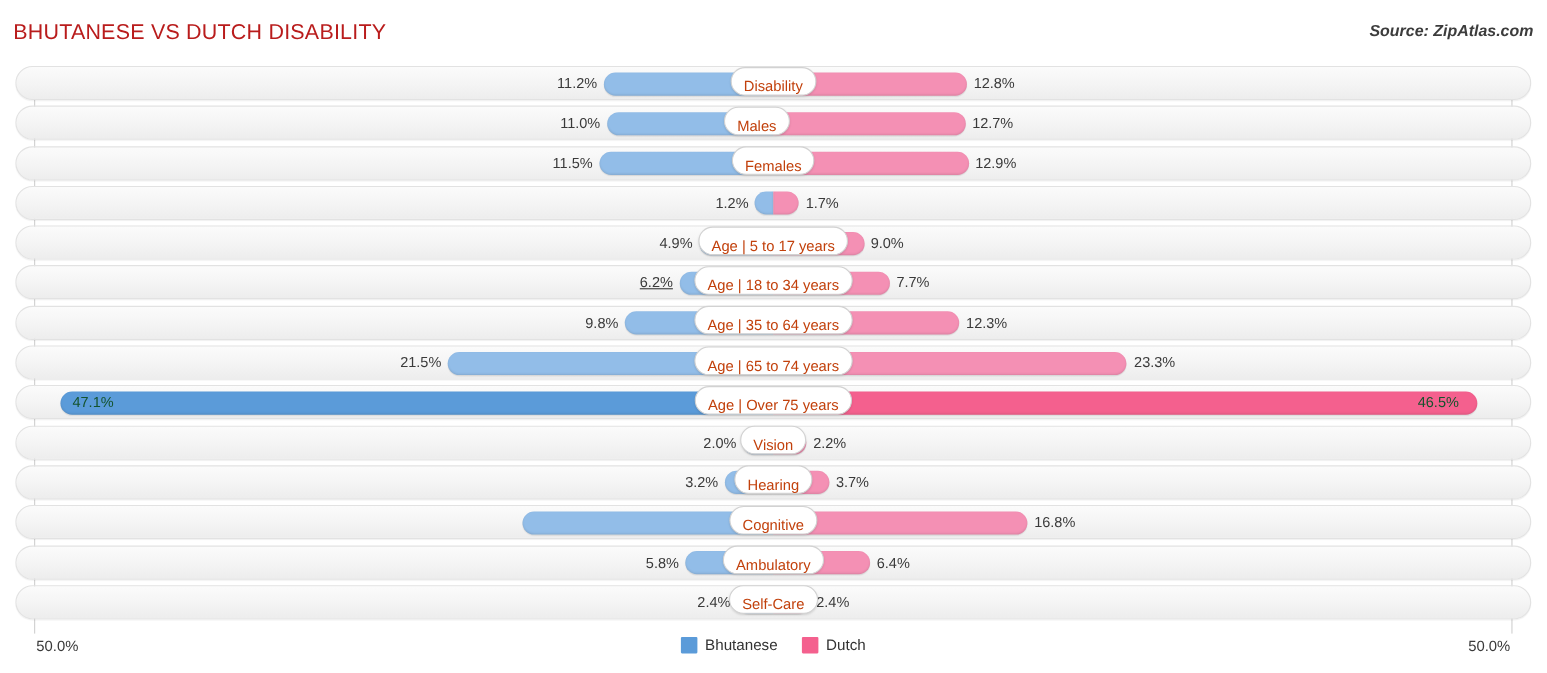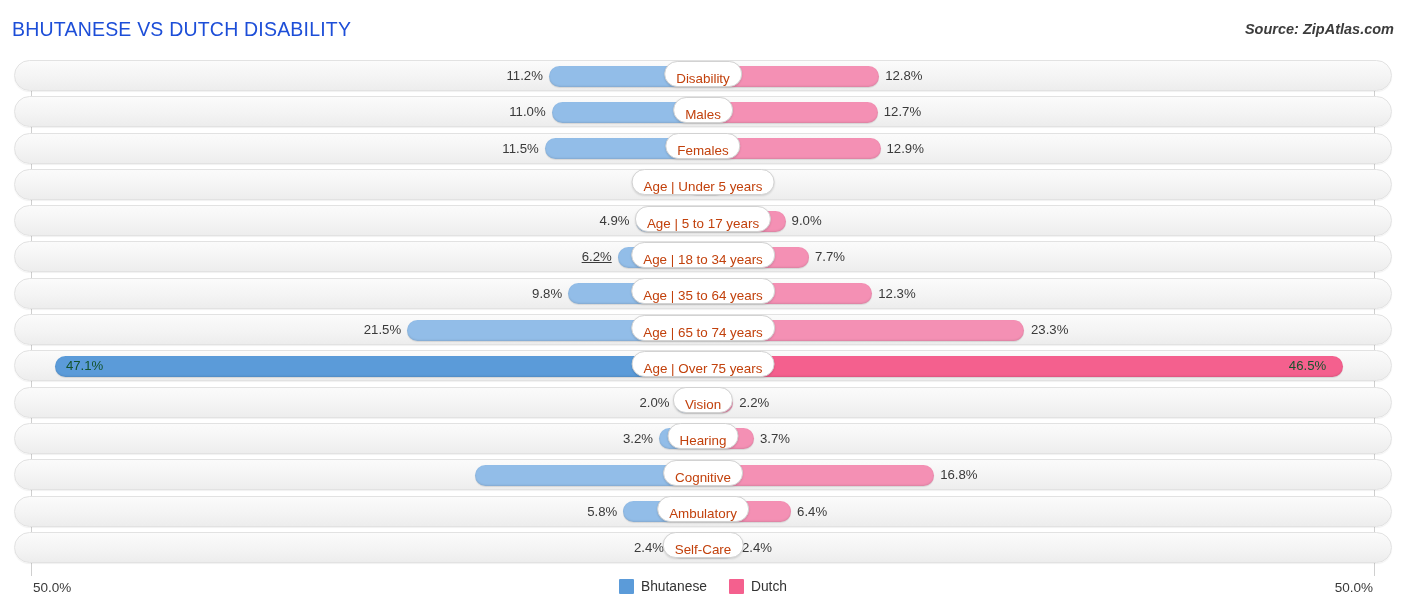--- a/index.html
+++ b/index.html
@@ -22,21 +22,21 @@
     top: 0; left: 0;
     width: 1406px;
     height: 58px;
   }
   .chart-title {
     position: absolute;
     left: 12px;
     top: 18px;
     font-size: 19.5px;
     letter-spacing: 0.2px;
-    color: #1d4ed8;
+    color: #b91c1c;
     font-weight: 400;
     white-space: nowrap;
   }
   .chart-source {
     position: absolute;
     right: 12px;
     top: 21px;
     font-size: 14.5px;
     font-style: italic;
     font-weight: bold;
@@ -214,41 +214,40 @@
         <div class="pill" style="left: 703px;">Disability</div>
       </div>
       <div class="row">
         <div class="track"></div>
         <div class="bars">
           <div class="bar left" style="left: 551.64px; width: 151.36px;"></div>
           <div class="bar right" style="left: 703px; width: 174.752px;"></div>
           <div class="val left" style="right: 860.36px;">11.0%</div>
           <div class="val right" style="left: 883.752px;">12.7%</div>
         </div>
-        <div class="pill" style="left: 703px;">Males</div>
+        <div class="pill" style="left: 688px;">Males</div>
       </div>
       <div class="row">
         <div class="track"></div>
         <div class="bars">
           <div class="bar left" style="left: 544.76px; width: 158.24px;"></div>
           <div class="bar right" style="left: 703px; width: 177.504px;"></div>
           <div class="val left" style="right: 867.24px;">11.5%</div>
           <div class="val right" style="left: 886.504px;">12.9%</div>
         </div>
         <div class="pill" style="left: 703px;">Females</div>
       </div>
       <div class="row">
         <div class="track"></div>
         <div class="bars">
           <div class="bar left" style="left: 686.488px; width: 16.512px;"></div>
           <div class="bar right" style="left: 703px; width: 23.392px;"></div>
           <div class="val left" style="right: 725.512px;">1.2%</div>
           <div class="val right" style="left: 732.392px;">1.7%</div>
         </div>
-        <div class="pill" style="left: 703px;">Age | Under 5 years</div>
       </div>
       <div class="row">
         <div class="track"></div>
         <div class="bars">
           <div class="bar left" style="left: 635.576px; width: 67.424px;"></div>
           <div class="bar right" style="left: 703px; width: 82.56px;"></div>
           <div class="val left" style="right: 776.424px;">4.9%</div>
           <div class="val right" style="left: 791.56px;">9.0%</div>
         </div>
         <div class="pill" style="left: 703px;">Age | 5 to 17 years</div>

